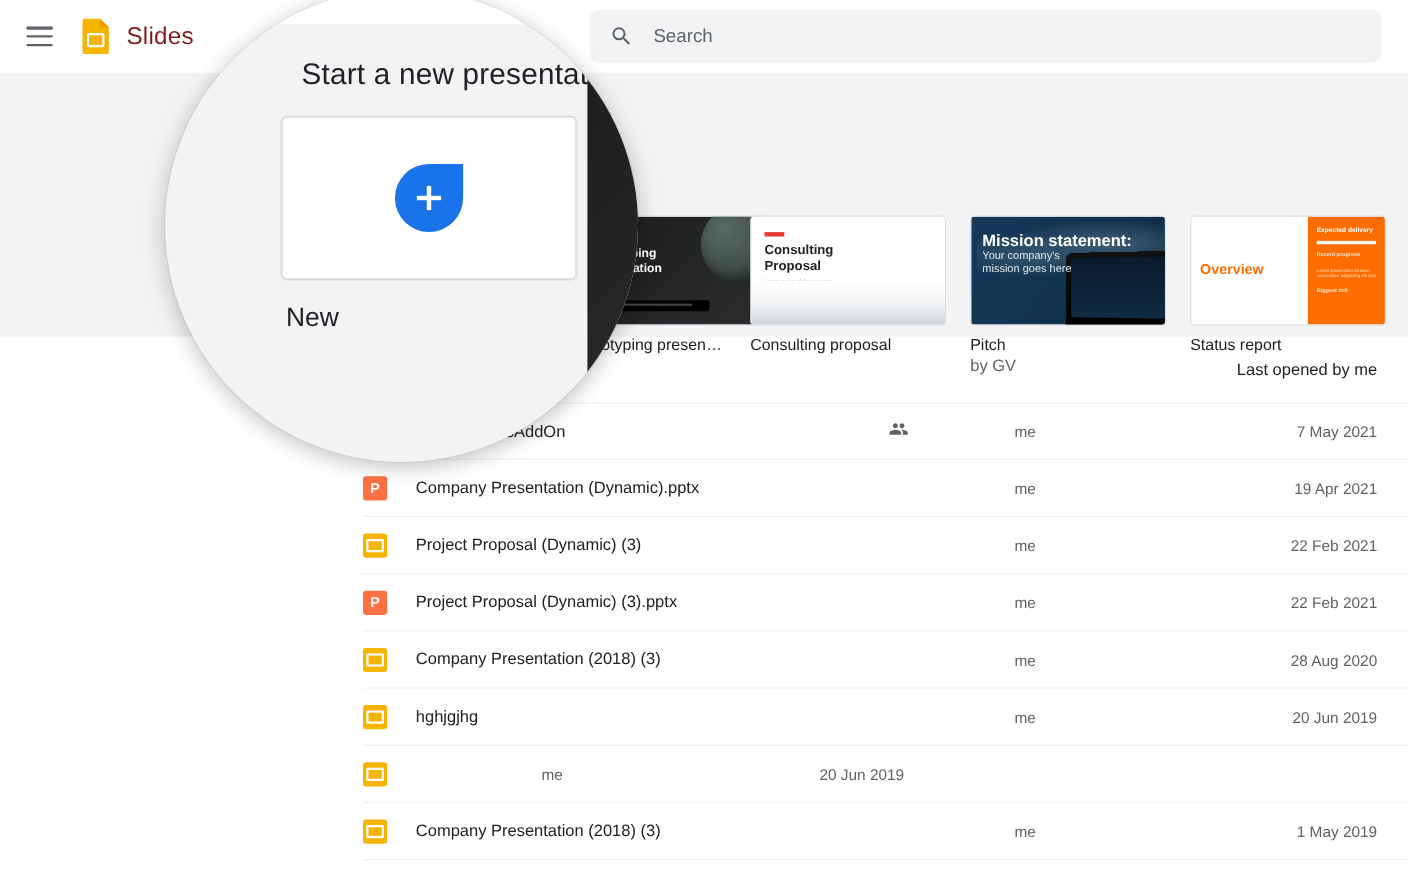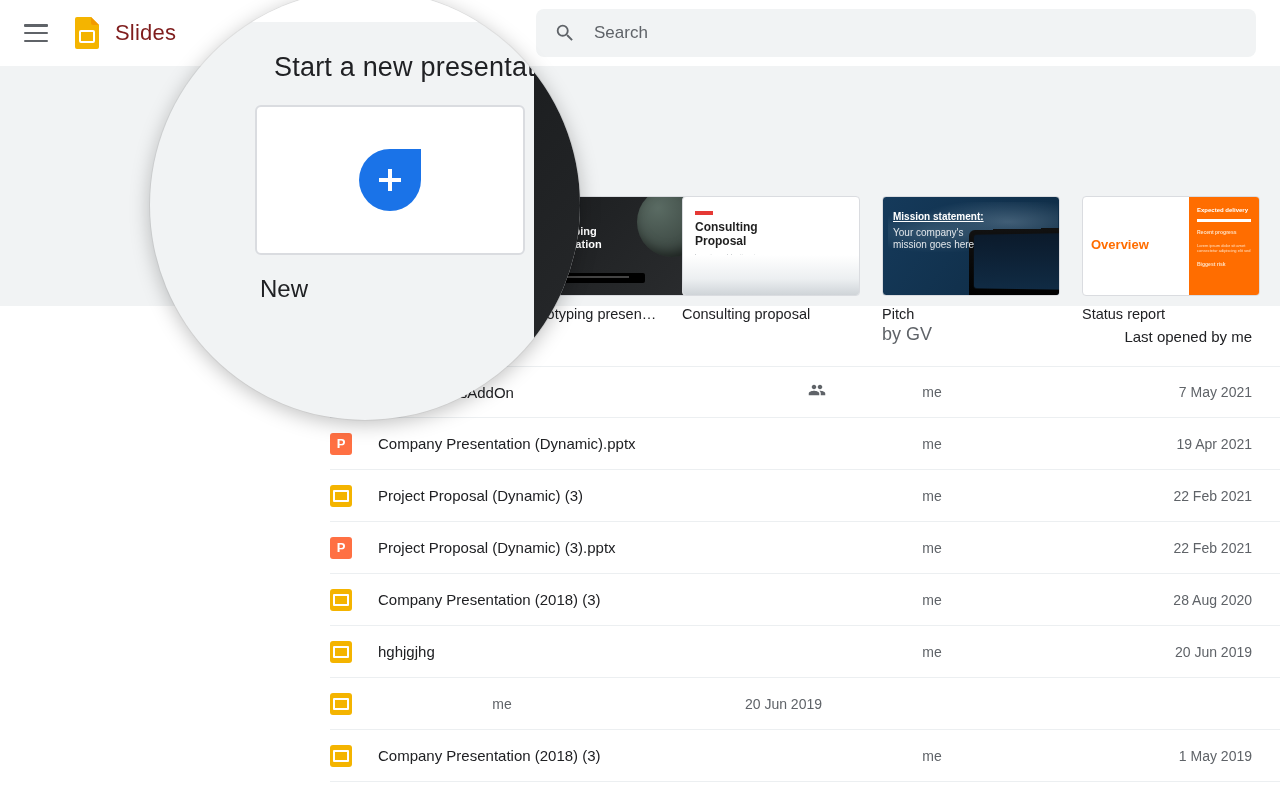--- a/index.html
+++ b/index.html
@@ -30,21 +30,21 @@
     padding:20px 0 0 0; z-index:2; }
   .tpl-title { font-size:17px; padding-left:330px; color:#202124; visibility:hidden; }
   .tpl-row { position:absolute; left:0; right:0; top:130px;
     display:flex; gap:22px; padding-left:560px;  }
   .tpl-card { width:178px; }
   .tpl-thumb { width:178px; height:100px; border-radius:4px;
     border:1px solid #dadce0; background:#fff; position:relative; overflow:hidden;
     cursor:pointer; }
   .tpl-label { margin-top:10px; font-size:14.5px; color:#202124;
     white-space:nowrap; overflow:hidden; text-overflow:ellipsis; }
-  .tpl-sub { font-size:18px; color:#5f6368; margin-top:2px; }
+  .tpl-sub { font-size:15px; color:#5f6368; margin-top:2px; }
 
   
   .thumb-proto   { background:linear-gradient(135deg,#1b1d1f 0%,#2a2c2e 100%); }
   .thumb-proto .ptxt { position:absolute; left:14px; top:28px; color:#fff; font-size:11px; font-weight:600; line-height:1.2; }
   .thumb-proto .pbar { position:absolute; left:14px; bottom:12px; width:110px; height:10px; background:#000; border-radius:2px; }
   .thumb-proto .pbar::after { content:""; position:absolute; left:4px; top:3px; width:90px; height:2px; background:#444; }
   .thumb-proto .pimg { position:absolute; right:-10px; top:-10px; width:70px; height:70px; border-radius:50%; background:radial-gradient(circle at 30% 30%,#5a6b63,#2d3632); box-shadow:inset -4px -4px 12px rgba(0,0,0,.5);}
   .thumb-consult { background:#fff; }
   .thumb-consult .redbar { position:absolute; left:12px; top:14px; width:18px; height:4px; background:#e53935; }
   .thumb-consult .ctxt   { position:absolute; left:12px; top:24px; font-size:12px; font-weight:700; color:#1f1f1f; line-height:1.15;}
@@ -55,21 +55,21 @@
     background: conic-gradient(from 200deg at 20% 100%, transparent 0deg, #444 4deg, #666 10deg, transparent 20deg),
                 conic-gradient(from 195deg at 55% 100%, transparent 0deg, #333 6deg, #555 14deg, transparent 24deg),
                 conic-gradient(from 205deg at 85% 100%, transparent 0deg, #333 5deg, #555 12deg, transparent 18deg); }
   .thumb-pitch { background:linear-gradient(125deg,#153a5b 0%,#0e2a42 100%); }
   .thumb-pitch .laptop { position:absolute; right:-8px; bottom:-4px; width:100px; height:70px;
     background:linear-gradient(#111,#000); border-radius:6px 6px 0 0; transform:perspective(300px) rotateY(-10deg);}
   .thumb-pitch .laptop::after{content:"";position:absolute;inset:5px 5px 10px 5px;background:linear-gradient(#0b1a2b,#102b44);border-radius:3px;}
   .thumb-pitch .cloud { position:absolute; left:5px; top:5px; width:170px; height:50px;
     background:radial-gradient(ellipse at 30% 60%,#5f7d92 0%, transparent 50%),
                radial-gradient(ellipse at 70% 40%,#7e97aa 0%, transparent 55%); opacity:.45;}
-  .thumb-pitch .ptitle { position:absolute; left:10px; top:14px; color:#fff; font-size:10px; font-weight:700;text-decoration:underline;}
+  .thumb-pitch .ptitle { position:absolute; left:10px; top:14px; color:#fff; font-size:15px; font-weight:700;}
   .thumb-pitch .psub   { position:absolute; left:10px; top:30px; color:#e1e6ea; font-size:10px; line-height:1.2; width:90px;}
   .thumb-status { background:#fff; }
   .thumb-status .sl { position:absolute; left:8px; top:40px; color:#ff6d00; font-size:13px; font-weight:700;}
   .thumb-status .sr { position:absolute; right:0; top:0; bottom:0; width:70px; background:#ff6d00; }
   .thumb-status .sr .h  { position:absolute; left:8px; top:10px; font-size:6px; color:#fff; font-weight:700;}
   .thumb-status .sr .b  { position:absolute; left:8px; top:22px; right:8px; height:3px; background:#fff;}
   .thumb-status .sr .l1 { position:absolute; left:8px; top:32px; font-size:5px; color:#ffe0c2; font-weight:700;}
   .thumb-status .sr .l2 { position:absolute; left:8px; top:46px; right:8px; font-size:4px; color:#ffe0c2; line-height:1.3;}
   .thumb-status .sr .l3 { position:absolute; left:8px; top:64px; font-size:5px; color:#ffe0c2; font-weight:700;}
 

